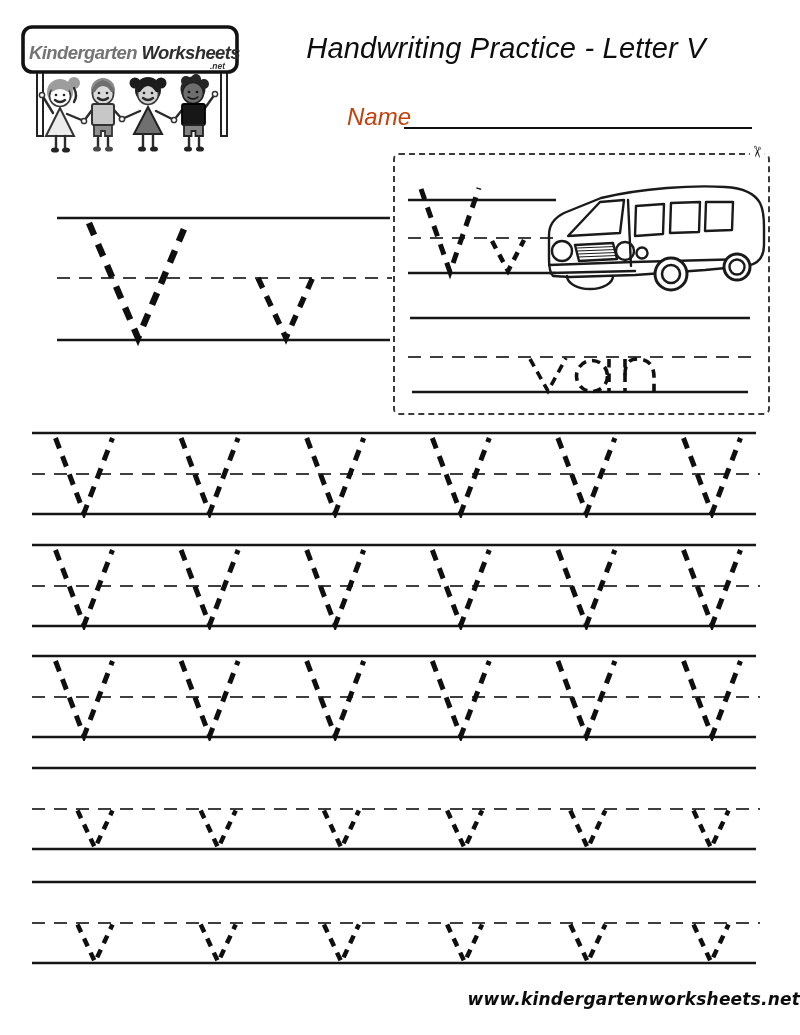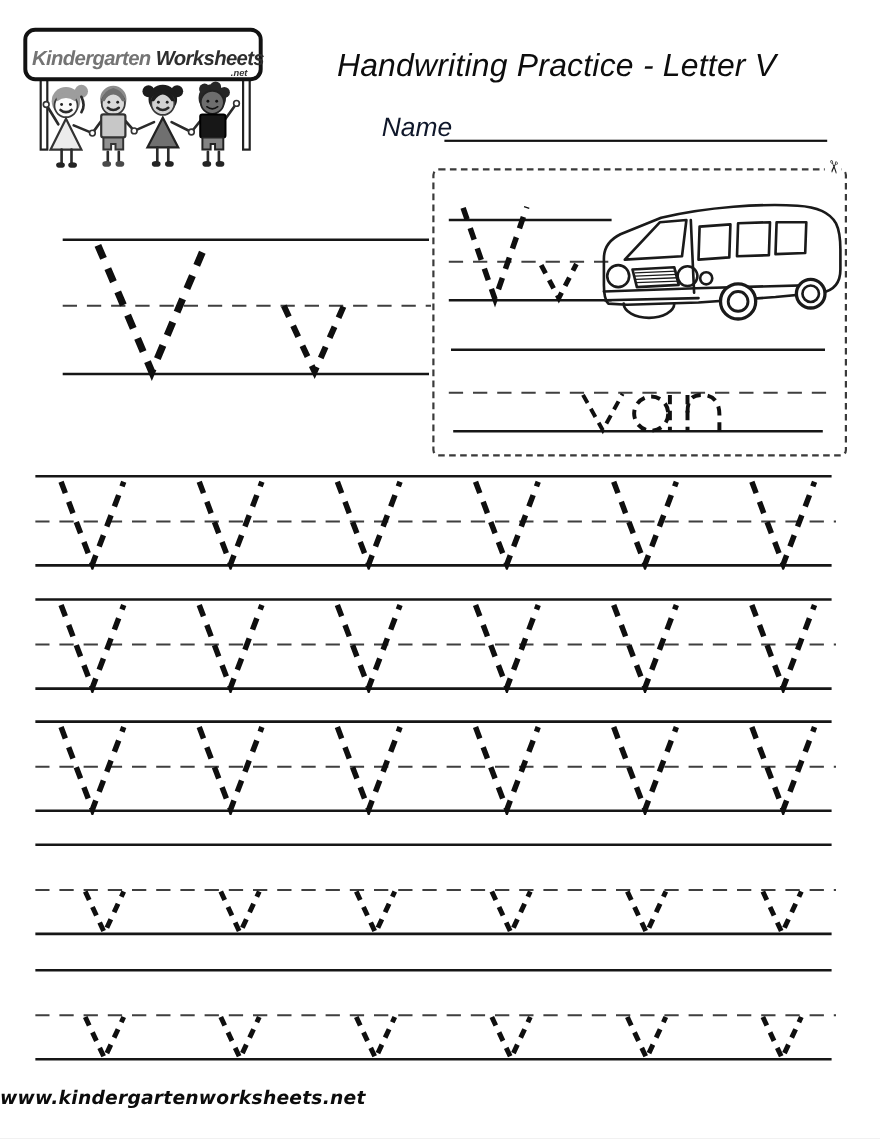--- a/index.html
+++ b/index.html
@@ -3,37 +3,37 @@
 <meta charset="utf-8">
 <style>
   html,body{margin:0;padding:0;background:#e8e8e8;}
   .page{
     position:relative;width:800px;height:1035px;background:#ffffff;
     font-family:"Liberation Sans", sans-serif;color:#111;overflow:hidden;
     margin:0 auto;
     font-style:italic;
   }
   .title{
-    position:absolute;left:256px;top:44px;width:500px;text-align:center;
+    position:absolute;left:256px;top:32px;width:500px;text-align:center;
     font-size:29px;letter-spacing:0.2px;color:#0d0d0d;white-space:nowrap;
   }
-  .name-label{position:absolute;left:347px;top:103px;font-size:24px;color:#0f172a;}
+  .name-label{position:absolute;left:347px;top:103px;font-size:24px;color:#c2410c;}
   .name-line{position:absolute;left:404px;top:127px;width:348px;border-top:2.6px solid #111;}
   .logo{position:absolute;left:18px;top:22px;}
   .cutout{
     position:absolute;left:393px;top:153px;width:373px;height:258px;
     border:2px dashed #3a3a3a;border-radius:6px;background:#fff;
   }
   .scissors{
     position:absolute;top:-12px;right:1px;font-size:15px;line-height:1;
     background:#fff;padding:0 3px;transform:rotate(90deg);color:#1a1a1a;
   }
   .left-sample{position:absolute;left:40px;top:205px;}
   .footer{
-    position:absolute;left:0;top:989px;width:800px;text-align:left;
+    position:absolute;left:0;top:989px;width:800px;text-align:right;
     font-family:"DejaVu Sans", sans-serif;font-weight:bold;font-size:17px;color:#0c0c0c;
     letter-spacing:0.2px;
   }
   
   .practice-row{position:absolute;left:32px;width:736px;height:90px;}
   .practice-row:nth-of-type(1){top:428px;}
   .practice-row:nth-of-type(2){top:540px;}
   .practice-row:nth-of-type(3){top:651px;}
   .practice-row:nth-of-type(4){top:763px;}
   .practice-row:nth-of-type(5){top:877px;}

